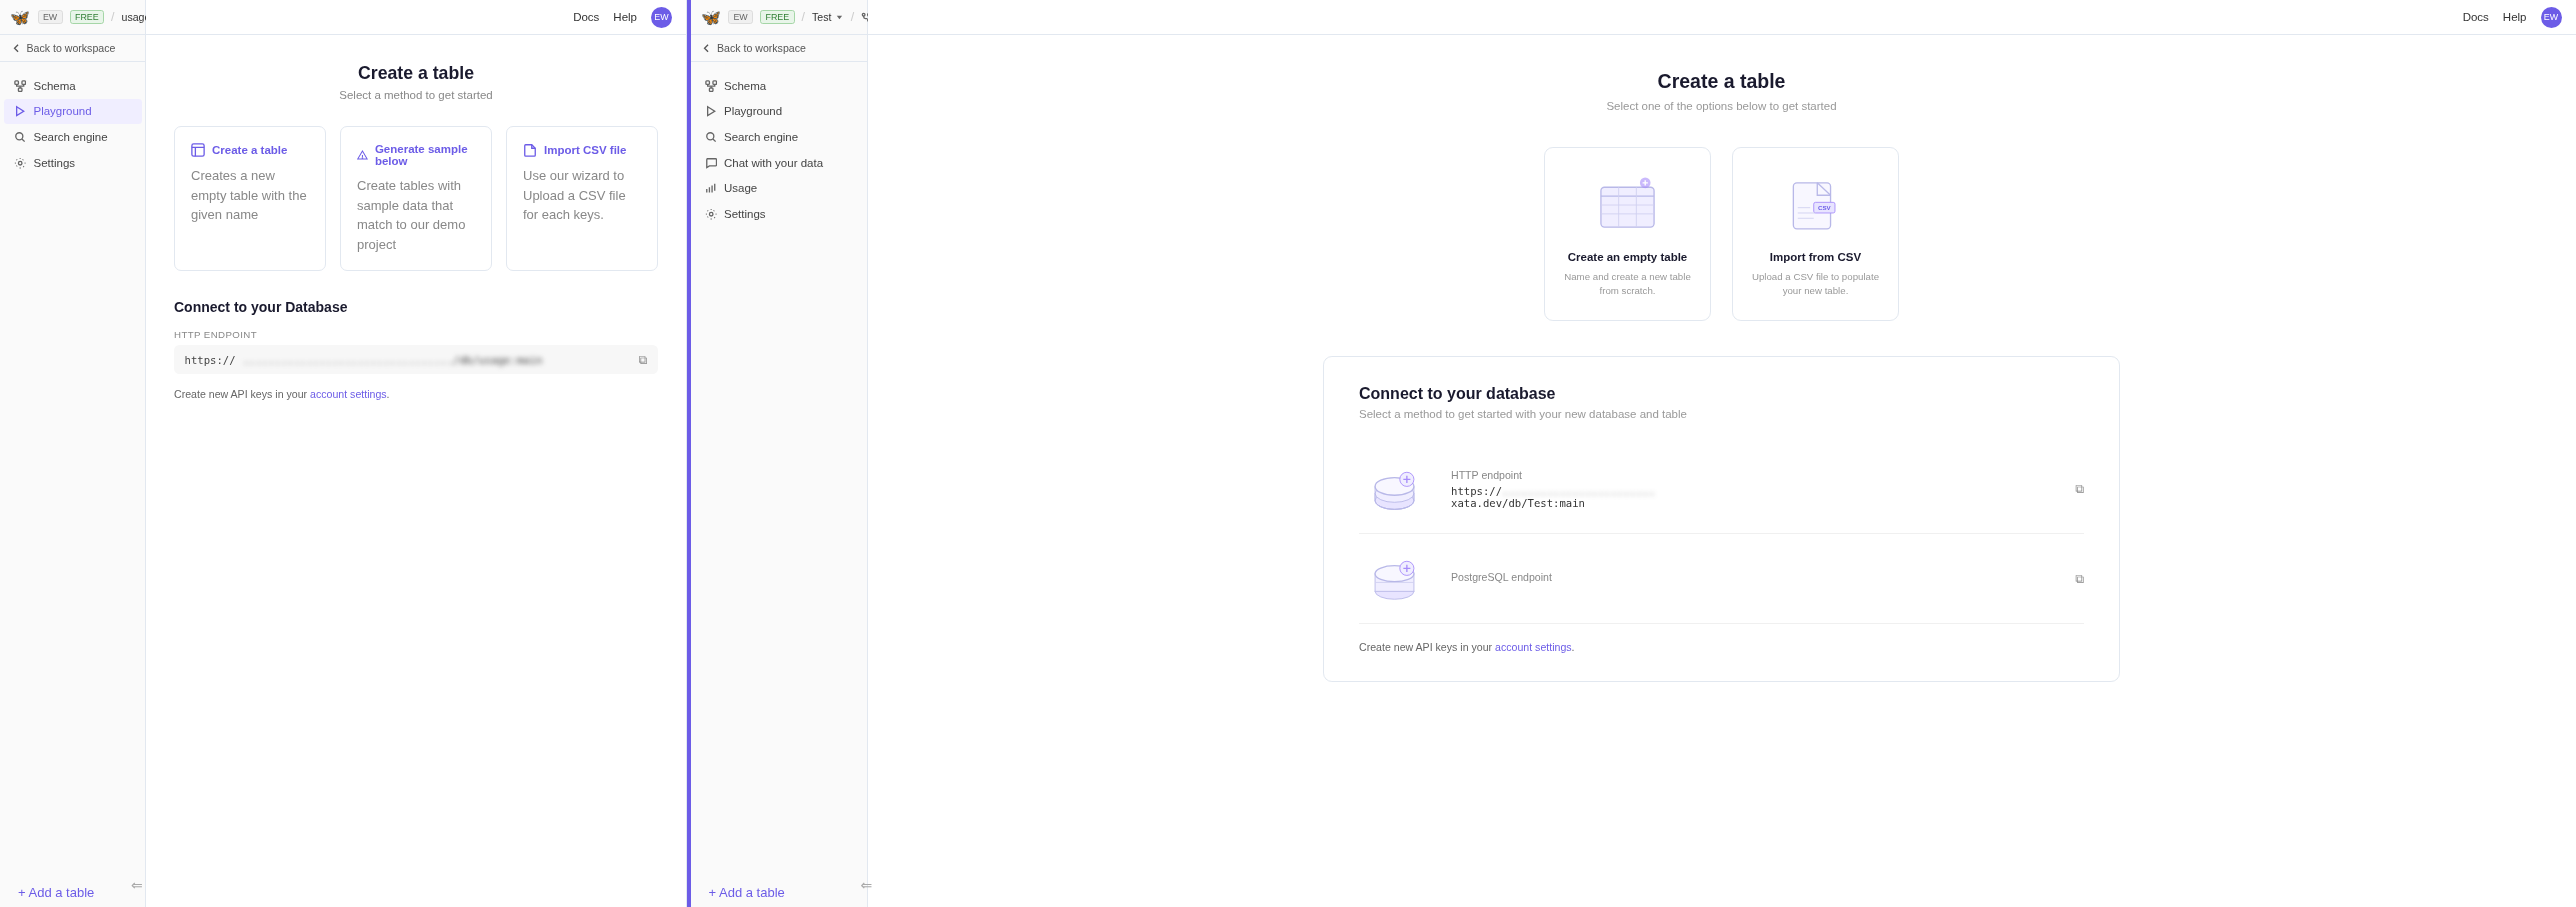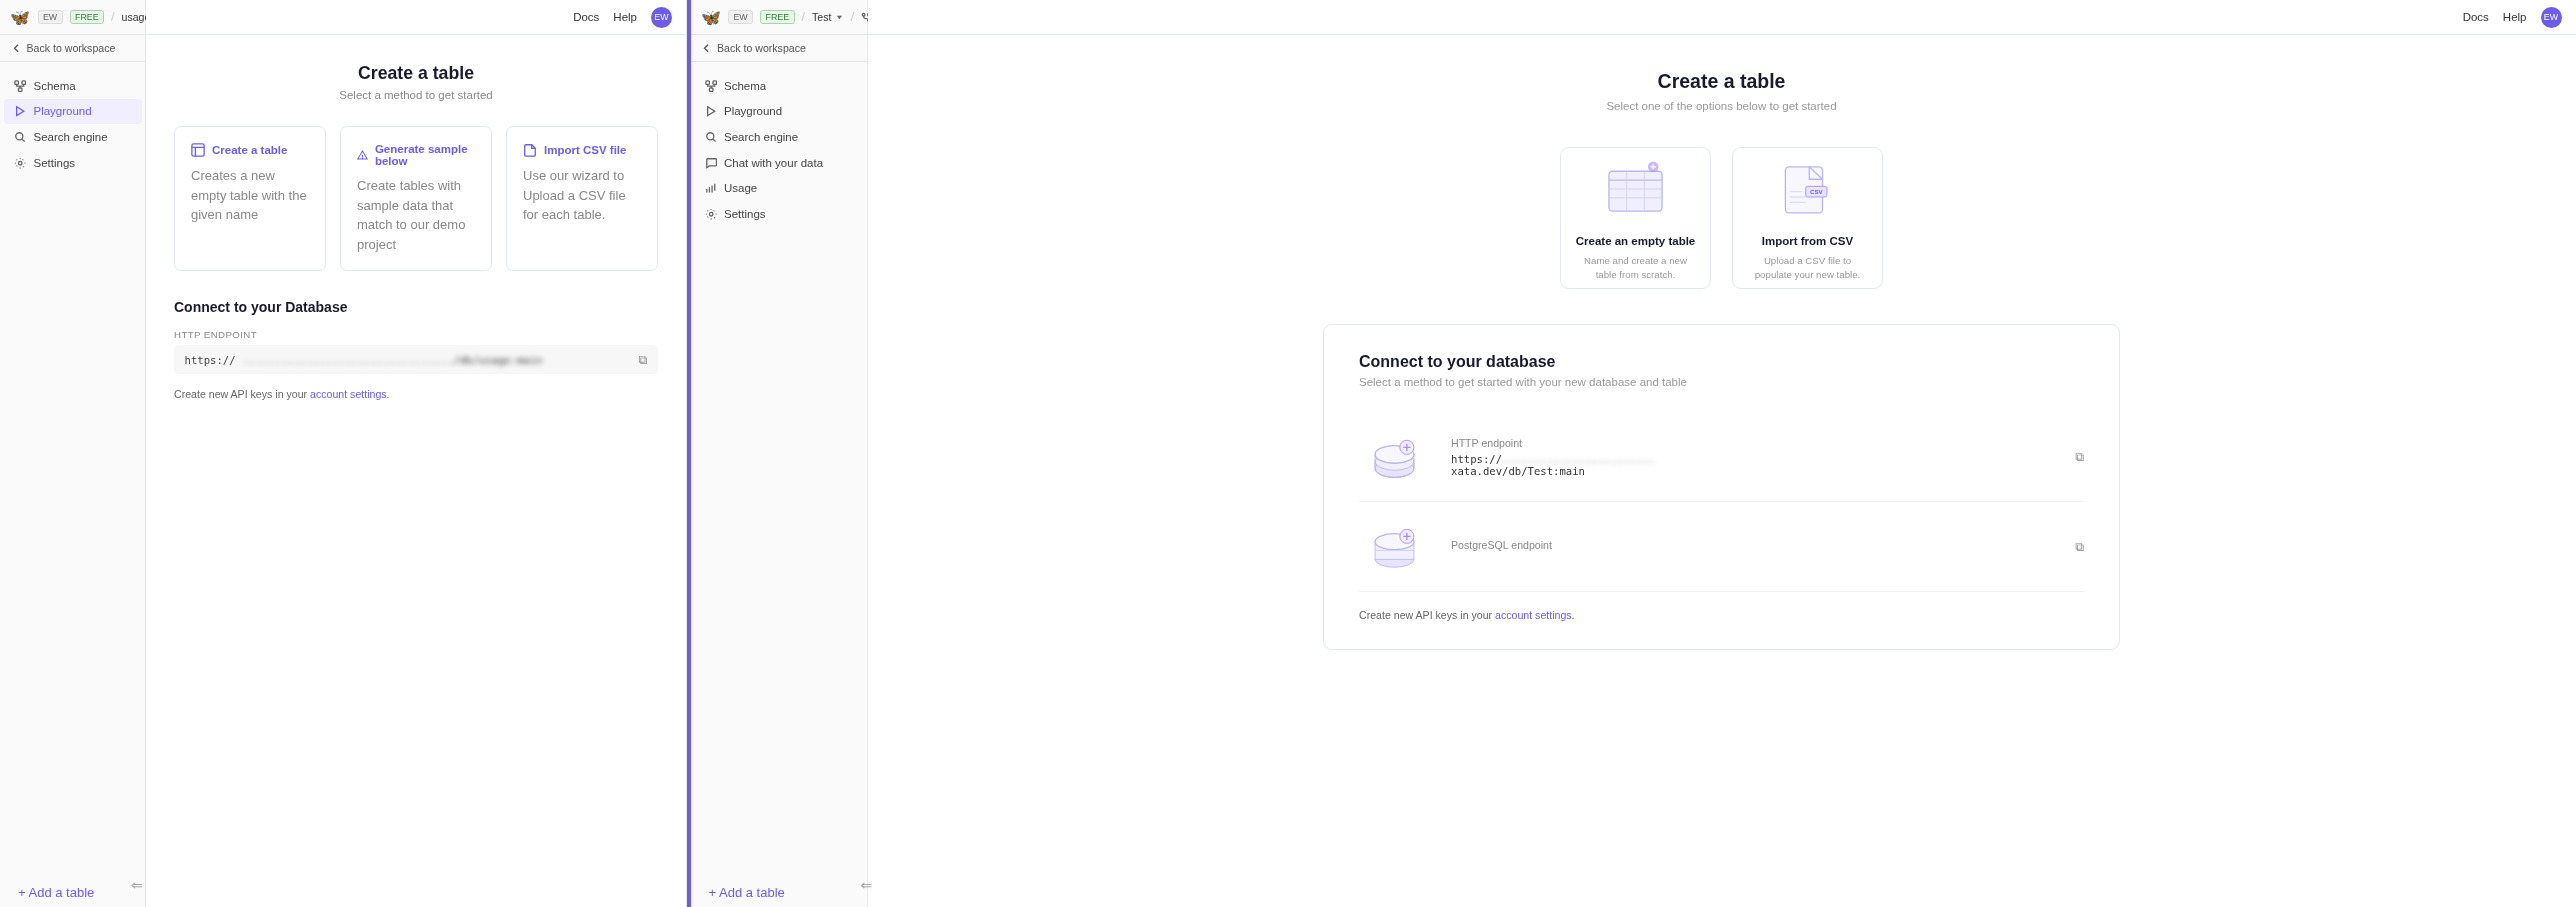--- a/index.html
+++ b/index.html
@@ -206,24 +206,24 @@
       background: #fff;
     }
 
     .create-table-cards {
       display: flex;
       gap: 21px;
       margin-bottom: 35px;
       justify-content: center;
     }
     .create-table-card {
-      width: 151px;
+      width: 167px;
       border: 0.9px solid #e2e8f0;
       border-radius: 8.9px;
-      padding: 5px 14px;
+      padding: 21px 14px;
       text-align: center;
       cursor: pointer;
     }
     .card-icon-area {
       height: 71px;
       display: flex;
       align-items: center;
       justify-content: center;
       margin-bottom: 10.6px;
     }
@@ -424,21 +424,21 @@
           <div class="card-desc">Create tables with sample data that match to our demo project</div>
         </div>
         <div class="create-card">
           <div class="card-header">
             <svg width="14" height="14" viewBox="0 0 16 16" fill="none" stroke="#6c5ce7" stroke-width="1.5">
                 <path d="M4 2h6l4 4v8a1 1 0 01-1 1H3a1 1 0 01-1-1V3a1 1 0 011-1z"></path>
                 <path d="M10 2v4h4"></path>
               </svg>
             <span class="card-title">Import CSV file</span>
           </div>
-          <div class="card-desc">Use our wizard to Upload a CSV file for each table.</div>
+          <div class="card-desc">Use our wizard to Upload a CSV file for each keys.</div>
         </div>
       </div>
 
       <div class="connect-section">
         <div class="connect-title">Connect to your Database</div>
         <div class="endpoint-label">HTTP endpoint</div>
         <div class="endpoint-value">
           <span>https://</span>
             <span style="filter:blur(2.7px);flex:1;">................................./db/usage:main</span>
           <span class="copy-icon">⧉</span>

